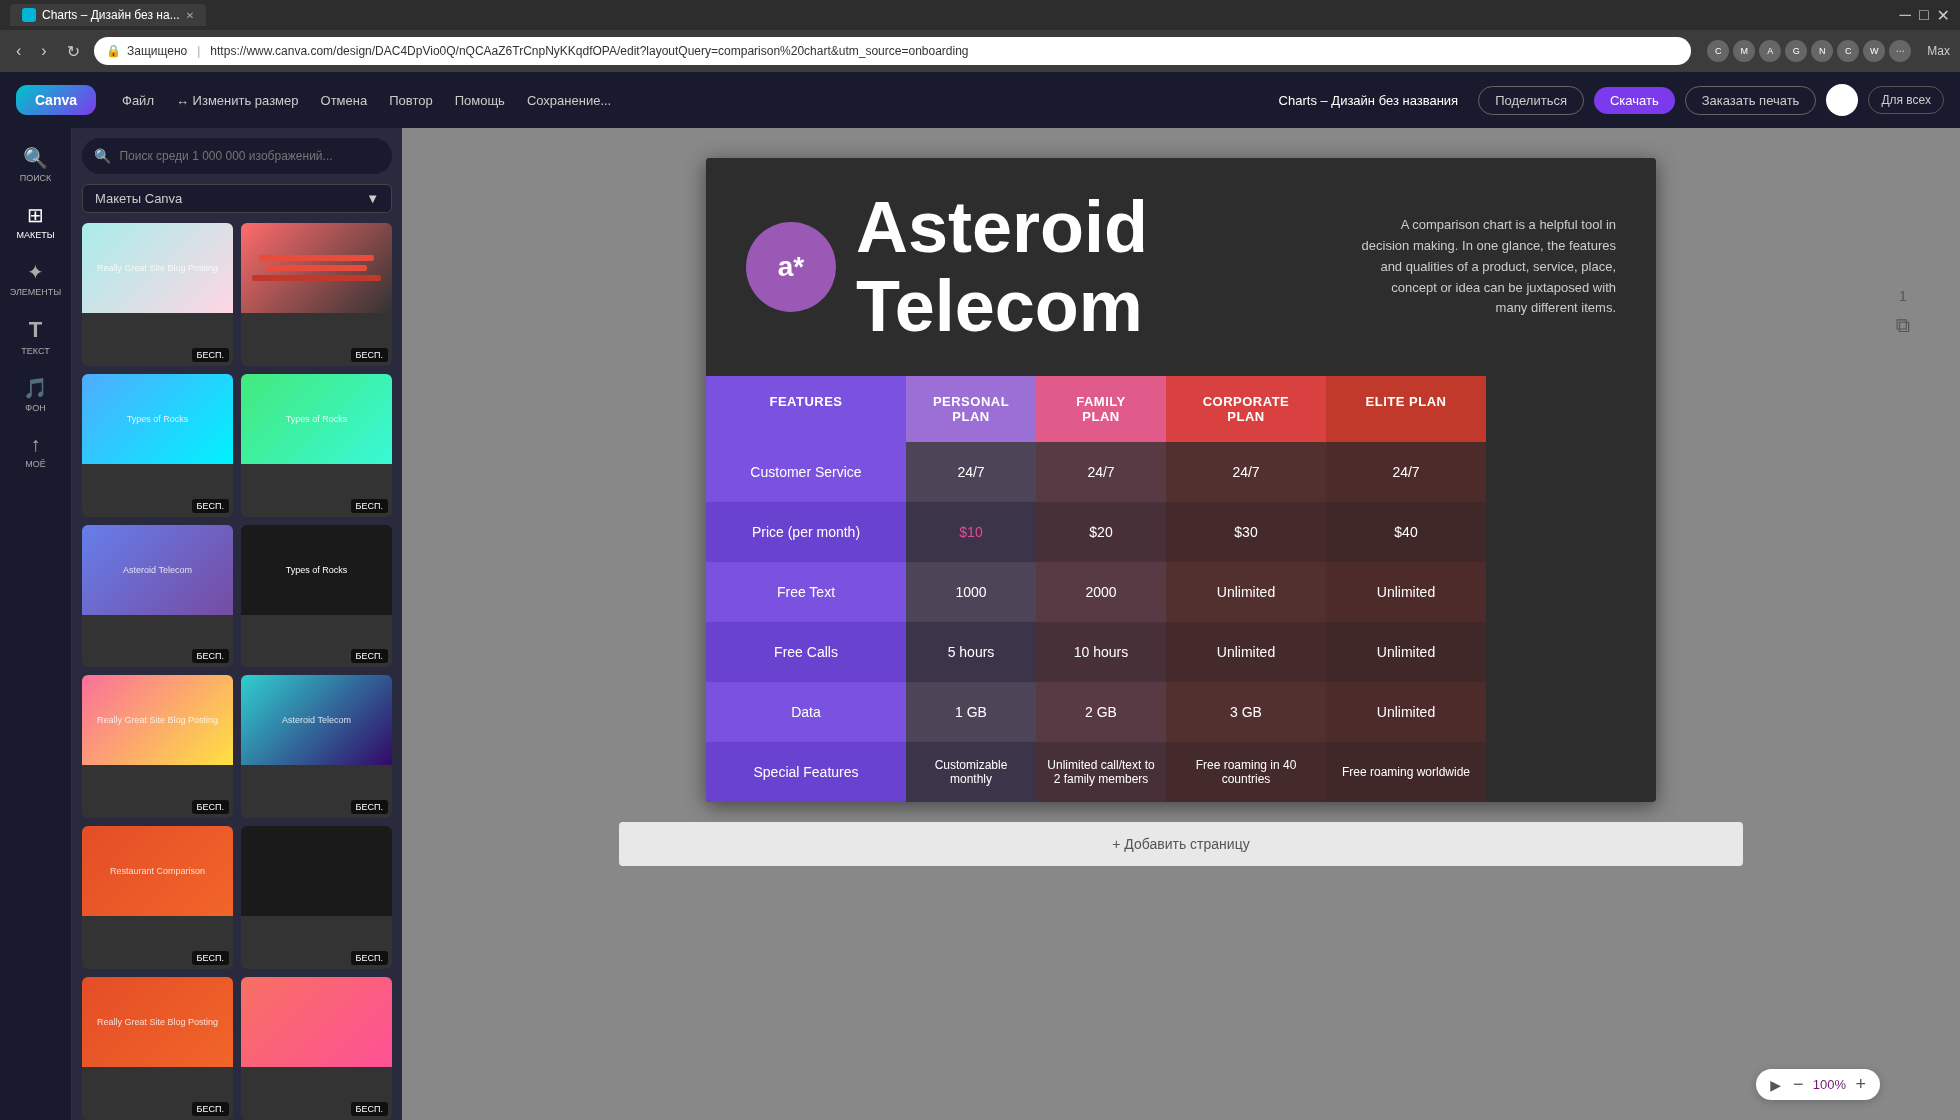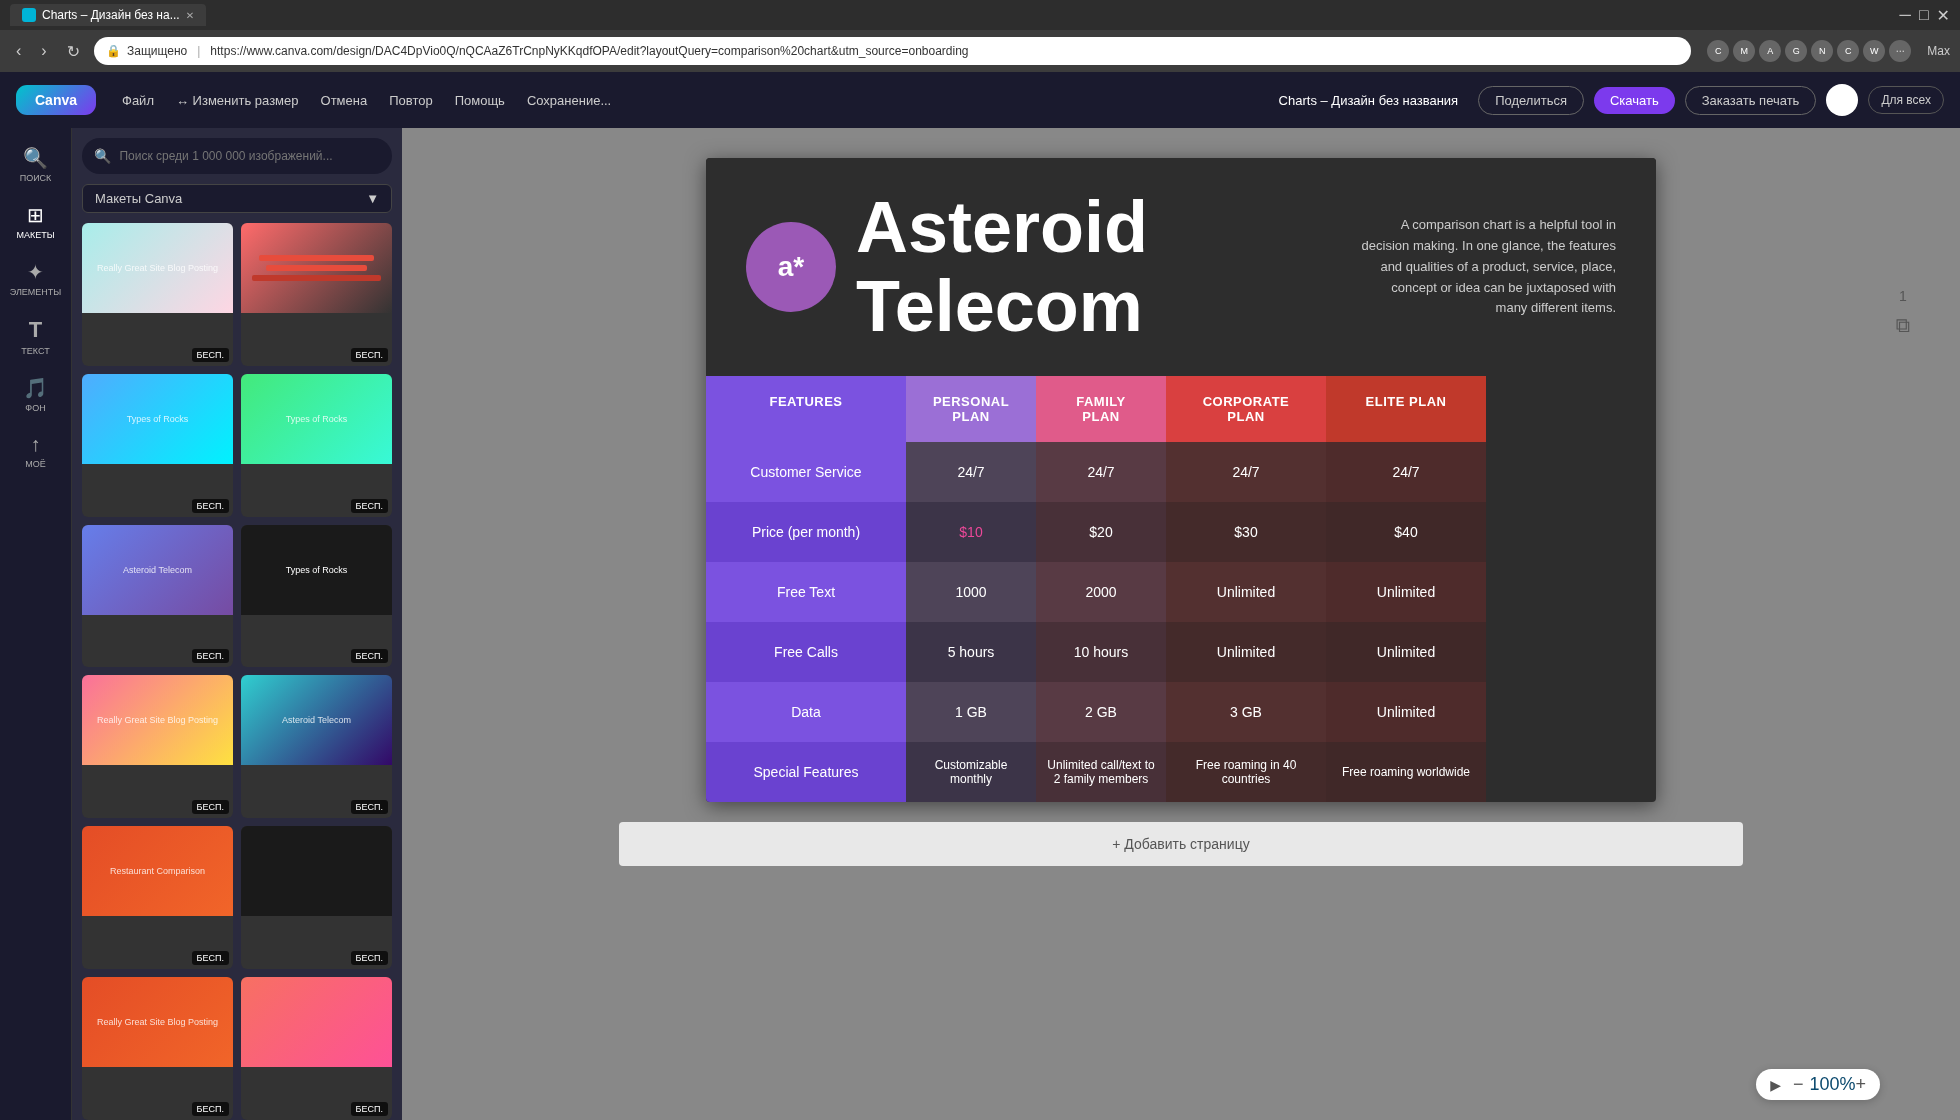--- a/index.html
+++ b/index.html
@@ -738,17 +738,17 @@
       </div>
     </div>
 
     <div class="add-page-bar">
       <span>+ Добавить страницу</span>
     </div>
 
     <div style="position:absolute;bottom:20px;right:80px;display:flex;align-items:center;gap:6px;background:#fff;border-radius:20px;padding:5px 14px;box-shadow:0 2px 8px rgba(0,0,0,0.2);">
       <span style="color:#555;font-size:14px;cursor:pointer;margin-right:6px;">▶</span>
       <span style="color:#555;font-size:18px;cursor:pointer;">−</span>
-      <span style="font-size:18px;color:#0c4a6e;width:40px;text-align:center;">100%</span>
+      <span style="font-size:13px;color:#701a75;width:40px;text-align:center;">100%</span>
       <span style="color:#555;font-size:18px;cursor:pointer;">+</span>
     </div>
   </div>
 </div>
 
 </body></html>

